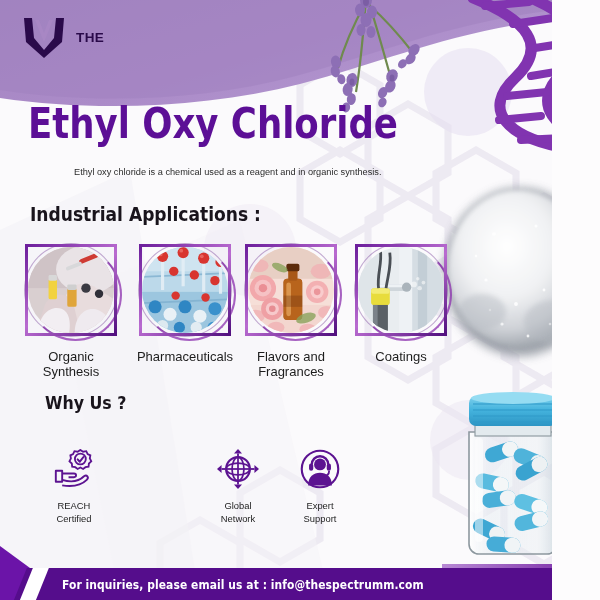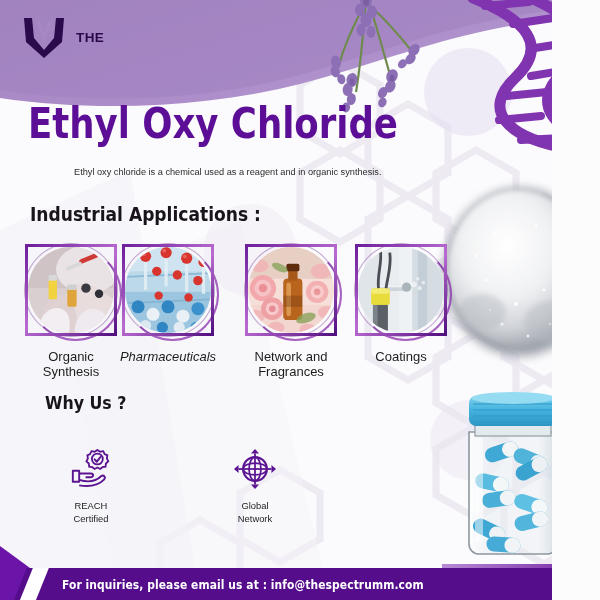--- a/index.html
+++ b/index.html
@@ -111,21 +111,21 @@
   }
   .app-photo > svg { display:block; width:100%; height:100%; }
   .app-label {
     margin-top:14px;
     font-size:13px;
     color:#1d1d1d;
     line-height:1.15;
   }
 
   
-  .features { position:absolute; left:17px; top:446px; width:462px; height:110px; z-index:15; }
+  .features { position:absolute; left:0; top:446px; width:462px; height:110px; z-index:15; }
   .feat { position:absolute; top:0; width:96px; text-align:center; }
   .feat-icon { height:46px; display:flex; align-items:center; justify-content:center; }
   .feat-label {
     margin-top:8px;
     font-size:9.4px;
     color:#1d1d1d;
     line-height:1.35;
     white-space:pre-line;
   }
 
@@ -469,21 +469,21 @@
             <circle cx="76" cy="50" r="4.5" fill="#2f2f38"></circle>
 
             <rect x="54" y="14" width="22" height="5" rx="2.5" fill="#cf3b34" transform="rotate(-22 54 14)"></rect>
             <rect x="40" y="22" width="18" height="4" rx="2" fill="#d8d8da" transform="rotate(-22 40 22)"></rect>
           </svg>
         </div>
       </div>
       <div class="app-label">Organic Synthesis</div>
     </div>
 
-    <div class="app" style="left:119px;font-style:italic;">
+    <div class="app" style="left:136px;">
       <div class="app-ring">
         <div class="app-photo">
           <svg viewBox="0 0 92 92">
             <rect width="92" height="92" fill="#bcd9ea"></rect>
             <rect y="48" width="92" height="44" fill="#9cc6df"></rect>
             <rect y="0" width="92" height="26" fill="#cfe4f0"></rect>
             <g stroke="#7fb0cf" stroke-width="2" opacity=".8">
               <line x1="0" y1="32" x2="92" y2="28"></line>
               <line x1="0" y1="60" x2="92" y2="56"></line>
             </g>
@@ -574,21 +574,21 @@
               <rect x="38" y="52" width="20" height="12" fill="#6d3410" opacity=".35"></rect>
             </g>
 
             <g fill="#8aa35c" opacity=".8">
               <ellipse cx="62" cy="76" rx="11" ry="5" transform="rotate(-18 62 76)"></ellipse>
               <ellipse cx="34" cy="22" rx="9" ry="4" transform="rotate(24 34 22)"></ellipse>
             </g>
           </svg>
         </div>
       </div>
-      <div class="app-label">Network and Fragrances</div>
+      <div class="app-label">Flavors and Fragrances</div>
     </div>
 
     <div class="app" style="left:352px;text-align:center;">
       <div class="app-ring">
         <div class="app-photo">
           <svg viewBox="0 0 92 92">
             <rect width="92" height="92" fill="#e9edf0"></rect>
             <rect x="54" y="0" width="38" height="92" fill="#d5dde3"></rect>
             <rect x="64" y="0" width="10" height="92" fill="#c3ced6"></rect>
             <rect x="0" y="0" width="24" height="92" fill="#dfe5e9"></rect>
@@ -668,20 +668,36 @@
             <line x1="24" y1="10" x2="24" y2="36"></line>
             <ellipse cx="24" cy="23" rx="6.5" ry="13"></ellipse>
             <ellipse cx="24" cy="23" rx="13" ry="6.5"></ellipse>
           </g>
         </svg>
       </div>
       <div class="feat-label">Global
 Network</div>
     </div>
 
+    <div class="feat" style="left:272px;">
+      <div class="feat-icon">
+        <svg viewBox="0 0 46 46" width="42" height="42">
+          <circle cx="23" cy="23" r="20" fill="none" stroke="#5c1391" stroke-width="2.3"></circle>
+          <circle cx="23" cy="18" r="6.5" fill="#5c1391"></circle>
+          <path d="M10,41 C10,31 16,27 23,27 C30,27 36,31 36,41 Z" fill="#5c1391"></path>
+          <path d="M14,18 A9,9 0 0 1 32,18" fill="none" stroke="#5c1391" stroke-width="2.6"></path>
+          <rect x="11" y="17" width="4.6" height="8" rx="2.3" fill="#5c1391"></rect>
+          <rect x="30.4" y="17" width="4.6" height="8" rx="2.3" fill="#5c1391"></rect>
+          <path d="M33,25 C33,30 29,31 26,31" fill="none" stroke="#5c1391" stroke-width="2"></path>
+          <circle cx="25" cy="31" r="2.3" fill="#5c1391"></circle>
+        </svg>
+      </div>
+      <div class="feat-label">Expert
+Support</div>
+    </div>
 
   </div>
 
   <div class="footer-top-accent"></div>
   <div class="left-edge-tri"></div>
 
   <div class="footer">
     <div class="footer-slash2"></div>
     <div class="footer-slash"></div>
 

